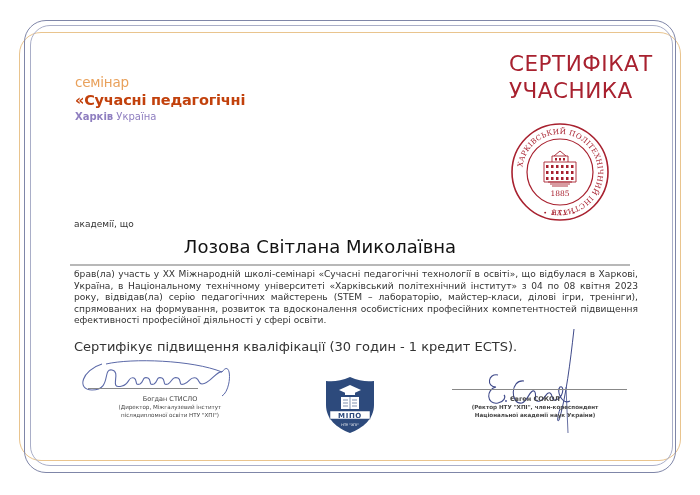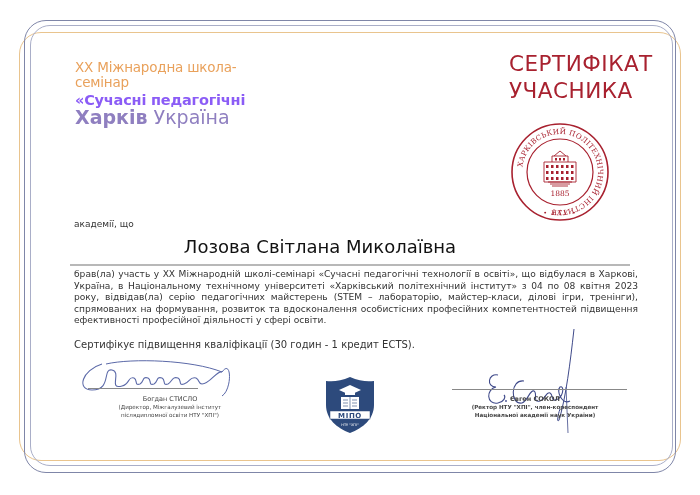--- a/index.html
+++ b/index.html
@@ -6,36 +6,36 @@
   html, body { width: 700px; height: 495px; background: #ffffff; overflow: hidden; }
   body { position: relative; font-family: "DejaVu Sans", "Liberation Sans", sans-serif; color: #222; }
 
   .frame { position: absolute; border-style: solid; }
   .frame-orange { left: 19px; top: 32px; width: 662px; height: 429px; border-width: 1.2px; border-color: #e9c48e; border-radius: 22px; }
   .frame-blue-outer { left: 24px; top: 20px; width: 652px; height: 453px; border-width: 1.5px; border-color: #7f86a8; border-radius: 22px; }
   .frame-blue-inner { left: 30px; top: 25px; width: 643px; height: 441px; border-width: 1px; border-color: #a9aec8; border-radius: 20px; }
 
   .event { position: absolute; left: 75px; top: 60px; width: 240px; }
   .event .l1 { color: #e9a15b; font-size: 13.5px; line-height: 15px; letter-spacing: -0.2px; }
-  .event .l2 { color: #8b5cf6; font-size: 14.5px; font-weight: bold; line-height: 16px; margin-top: 2px; letter-spacing: -0.2px; }
-  .event .l3 { color: #8f7fc0; font-size: 19px; line-height: 16px; margin-top: 1px; }
+  .event .l2 { color: #c2410c; font-size: 14.5px; font-weight: bold; line-height: 16px; margin-top: 2px; letter-spacing: -0.2px; }
+  .event .l3 { color: #8f7fc0; font-size: 10px; line-height: 16px; margin-top: 1px; }
   .event .l3 b { font-weight: bold; }
   .event .l4 { color: #6a76a8; font-size: 13.5px; line-height: 16px; }
 
   .cert-title { position: absolute; left: 478px; top: 50px; color: #a8212f; font-size: 21.5px; line-height: 27px; letter-spacing: 0.5px; font-family: "DejaVu Sans", sans-serif; margin-left: 31px; }
 
   .seal { position: absolute; left: 510px; top: 122px; width: 100px; height: 100px; }
 
   .certifies { position: absolute; left: 74px; top: 219px; font-size: 9px; color: #333; }
 
   .name { position: absolute; left: 0; width: 611px; top: 236px; text-align: center; font-size: 18px; color: #111; padding-left: 29px; }
   .name-line { position: absolute; left: 70px; width: 560px; top: 264px; height: 2px; background: #b8b8b8; }
 
   .body-text { position: absolute; left: 74px; top: 269px; width: 564px; font-size: 9.1px; line-height: 11.5px; color: #333; text-align: justify; }
-  .cert-hours { position: absolute; left: 74px; top: 339px; font-size: 10px; color: #333; }
+  .cert-hours { position: absolute; left: 74px; top: 339px; font-size: 13px; color: #333; }
 
   .sign { position: absolute; text-align: center; font-size: 5.6px; line-height: 8px; color: #444; }
   .sign .sname { font-size: 6.5px; }
   .sign-left { left: 100px; top: 395px; width: 140px; }
   .sign-right { left: 460px; top: 395px; width: 150px; font-weight: bold; }
   .sig-line { position: absolute; height: 1px; background: #888; }
   .sig-left-line { left: 88px; top: 388px; width: 110px; }
   .sig-right-line { left: 452px; top: 389px; width: 175px; }
 
   .sig-svg { position: absolute; }
@@ -43,21 +43,21 @@
 </style>
 </head>
 <body>
 
 <div class="frame frame-orange"></div>
 <div class="frame frame-blue-outer"></div>
 <div class="frame frame-blue-inner"></div>
 
 <div class="event">
   <div class="l1">
-    <span>XX Міжнародна школа-</span><br>
+    <br>
     <span>семінар</span>
   </div>
   <div class="l2">
     <span>«Сучасні педагогічні</span><br>
   </div>
   <div class="l3">
     <b>Харків</b>
     <span>Україна</span>
   </div>
 </div>

